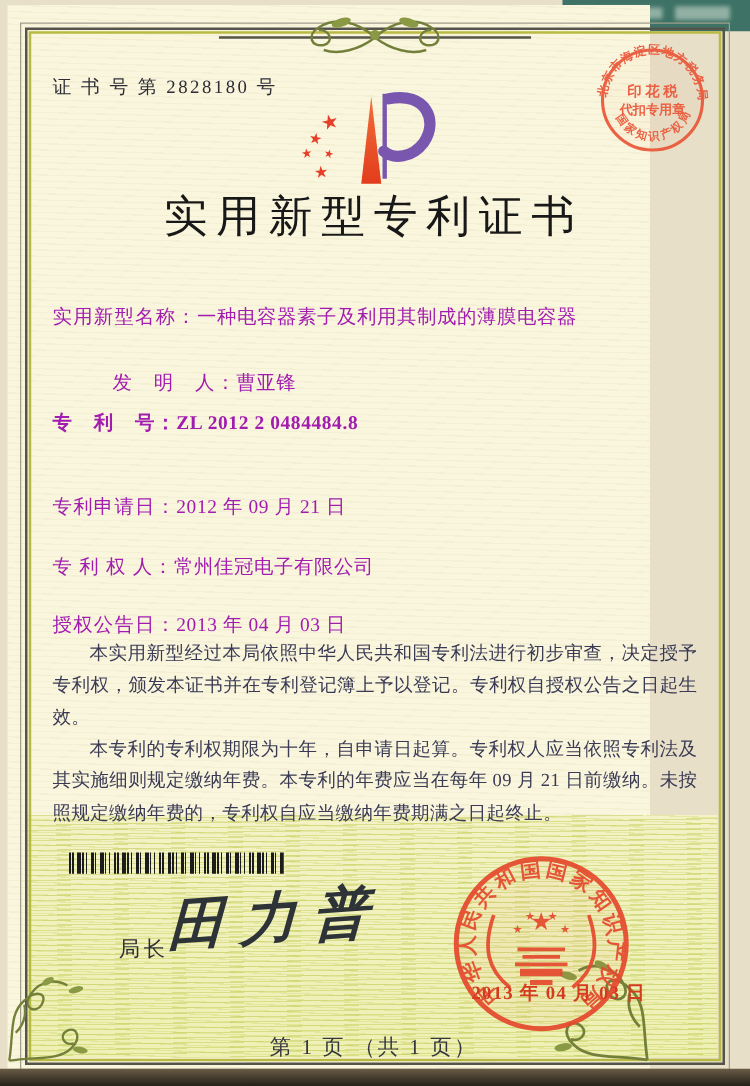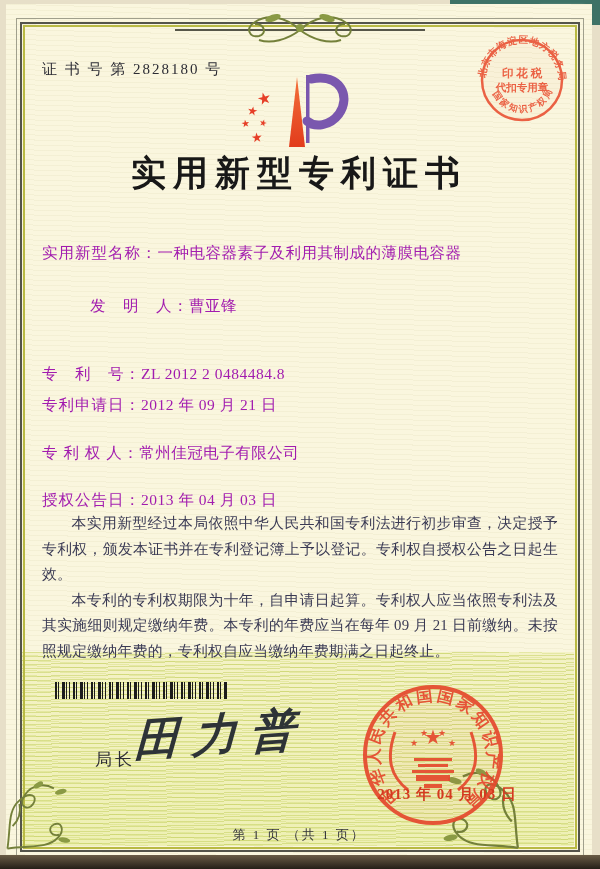--- a/index.html
+++ b/index.html
@@ -8,21 +8,21 @@
   
   .photo-edge-bottom{position:absolute;left:0;bottom:0;width:600px;height:14px;
     background:linear-gradient(#6a5c46,#241f17);}
   
   .bg-doc-fragment{position:absolute;top:0;right:0;width:150px;height:25px;background:#3e7266;}
   .bg-doc-fragment .mark{position:absolute;background:rgba(215,228,215,.55);filter:blur(1.5px);}
   .m1{left:10px;top:6px;width:70px;height:9px;}
   .m2{left:90px;top:5px;width:44px;height:11px;}
 
   
-  .certificate{position:absolute;left:6px;top:4px;width:586px;height:851px;background:#faf6de;}
+  .certificate{position:absolute;left:6px;top:4px;width:514px;height:851px;background:#faf6de;}
   .certificate::before{content:'';position:absolute;inset:0;
     background:repeating-linear-gradient(1.5deg,rgba(210,205,160,.16) 0 1px,transparent 1px 5px);}
   
   .guilloche{position:absolute;left:16px;top:648px;width:552px;height:194px;
     background:
       repeating-linear-gradient(179deg,rgba(186,200,75,.45) 0 1px,transparent 1px 4px),
       repeating-linear-gradient(2.5deg,rgba(205,215,110,.38) 0 1px,transparent 1px 5px),
       linear-gradient(#f4f2c6,#eef0b4);}
   
   .frame{position:absolute;left:14px;top:18px;width:556px;height:826px;border:2px solid #54544a;pointer-events:none;}
@@ -30,25 +30,25 @@
   .frame::after{content:'';position:absolute;inset:-6px;border:1px solid #a09f8c;}
 
   .corner{position:absolute;pointer-events:none;}
   .corner-bl{left:-2px;top:762px;width:86px;height:86px;}
   .corner-br{left:412px;top:746px;width:106px;height:102px;transform:scaleX(-1);}
   .top-ornament{position:absolute;left:169px;top:2px;width:250px;height:46px;}
 
   .cert-no{position:absolute;left:36px;top:56px;font-size:15px;letter-spacing:2px;color:#2c2c34;}
   .logo{position:absolute;left:239px;top:69px;width:108px;height:80px;}
   .title{position:absolute;left:0;top:146px;width:586px;text-align:center;
-    font-size:35px;font-weight:bold;letter-spacing:7px;color:#181818;}
+    font-size:35px;font-weight:normal;letter-spacing:7px;color:#181818;}
 
   .fields{position:absolute;left:36px;top:0;width:520px;}
   .field-row{position:absolute;left:0;white-space:nowrap;font-size:15.5px;color:#a21caf;}
-  .f0{top:239px;} .f1{top:292px;margin-left:48px;} .f2{top:360px;} .f3{top:391px;} .f4{top:439px;} .f5{top:486px;}
+  .f0{top:239px;} .f1{top:292px;margin-left:48px;} .f2{top:324px;font-weight:bold;} .f3{top:391px;} .f4{top:439px;} .f5{top:486px;}
   .field-label{letter-spacing:1px;}
   .field-value{letter-spacing:.5px;}
 
   .paragraphs{position:absolute;left:36px;top:507px;width:516px;}
   .paragraphs p{margin:0;text-indent:2em;font-size:14.8px;line-height:25.5px;
     text-align:justify;color:#3a3a54;letter-spacing:.3px;}
 
   .barcode{position:absolute;left:49px;top:678px;width:172px;height:17px;
     background:repeating-linear-gradient(90deg,
       #1c1c1c 0 2px,transparent 2px 3px,#1c1c1c 3px 4px,transparent 4px 7px,
@@ -60,21 +60,21 @@
     font-family:"DejaVu Sans",sans-serif;font-weight:700;font-style:italic;
     font-size:45px;letter-spacing:13px;color:#2e3337;transform:rotate(-4deg) skewX(-6deg);}
 
   .seal{position:absolute;left:352px;top:676px;width:150px;height:150px;opacity:.93;}
   .seal-date{position:absolute;left:366px;top:781px;width:150px;text-align:center;
     font-size:15px;font-weight:bold;color:#d43a20;letter-spacing:1px;}
 
   .tax-stamp{position:absolute;left:468px;top:28px;width:96px;height:96px;opacity:.95;}
 
   .footer{position:absolute;left:0;top:822px;width:586px;text-align:center;
-    font-size:13px;color:#35353d;letter-spacing:2px;}
+    font-size:17px;color:#35353d;letter-spacing:2px;}
 
   .star{position:absolute;color:#e63f28;line-height:1;}
 </style>
 </head>
 <body>
 
 <div class="page">
 
   <div class="bg-doc-fragment">
     <div class="mark m1"></div>

